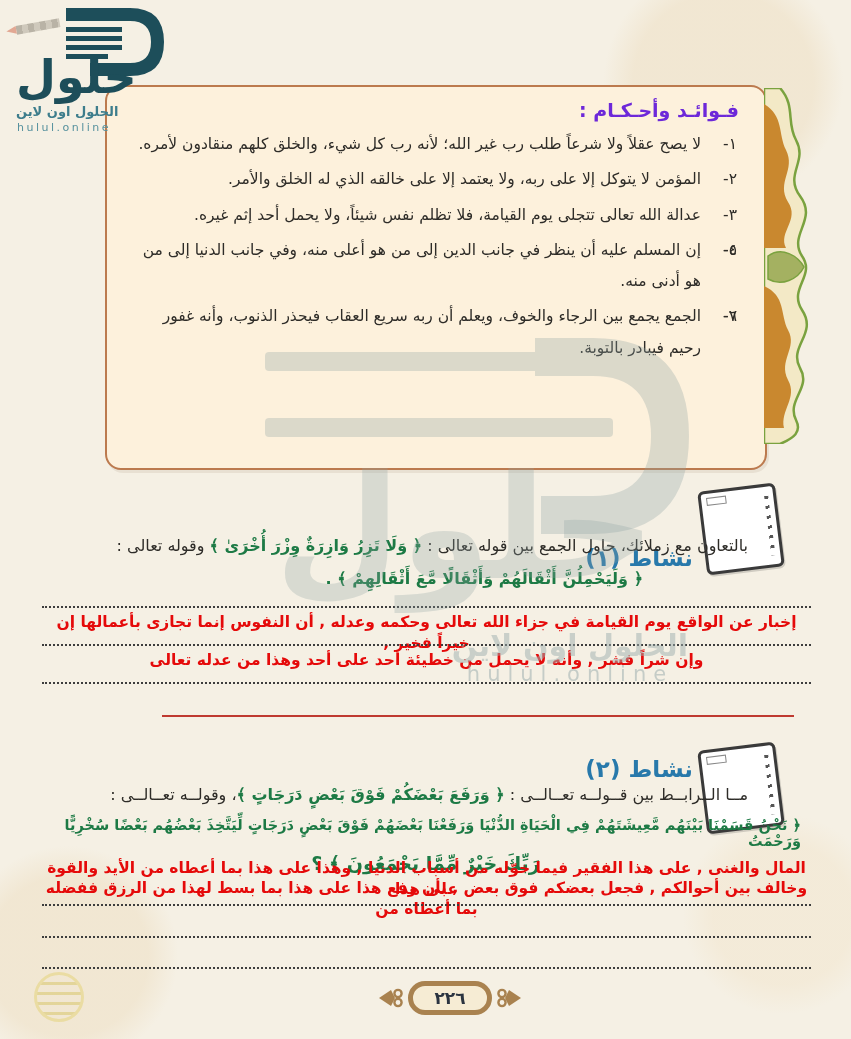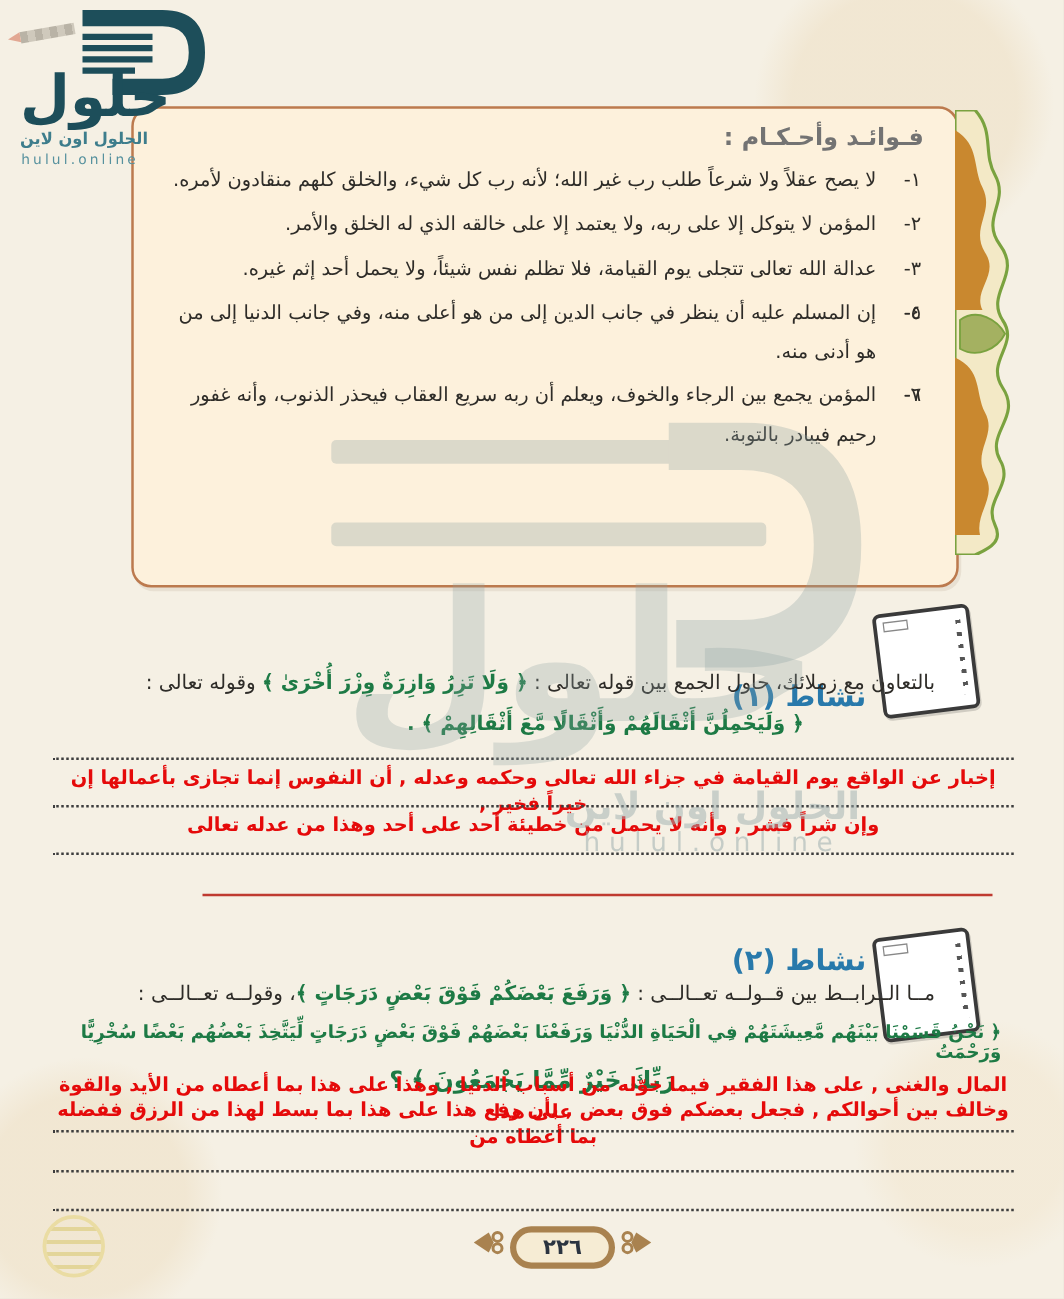--- a/index.html
+++ b/index.html
@@ -29,40 +29,40 @@
   .wm-word{left:245px;top:455px;width:440px;text-align:center;font-size:145px;font-weight:bold;color:#8fa3a3;opacity:.28;line-height:1;direction:rtl;}
   .wm-ar{left:380px;top:628px;width:380px;text-align:center;font-size:30px;font-weight:bold;color:#9fb0b0;opacity:.5;direction:rtl;}
   .wm-en{left:380px;top:662px;width:380px;text-align:center;font-size:21px;color:#9fb0b0;opacity:.55;letter-spacing:7px;direction:ltr;}
   
   .bbox{
     position:absolute;left:105px;top:85px;width:662px;height:385px;
     background:#fdf1dc;border:2px solid #bc7a4e;border-radius:16px;
     box-shadow:2px 3px 0 rgba(120,90,60,.10);
     box-sizing:border-box;padding:8px 22px 8px 30px;z-index:2;
   }
-  .btitle{color:#737373;font-weight:bold;font-size:19px;text-align:right;margin:4px 4px 8px 0;letter-spacing:.5px;}
+  .btitle{color:#6d28d9;font-weight:bold;font-size:19px;text-align:right;margin:4px 4px 8px 0;letter-spacing:.5px;}
   .bitem{position:relative;padding-right:42px;text-align:right;font-size:15.5px;line-height:2.02;color:#2e2c28;margin-bottom:4px;}
   .bnum{position:absolute;right:6px;top:0;color:#2e2c28;}
   
   .ornament{position:absolute;left:764px;top:88px;z-index:3;}
   
   .notepad{position:absolute;width:72px;height:78px;background:#fff;border:3px solid #3a3a3a;border-radius:6px;transform:rotate(-7deg);z-index:4;box-shadow:1px 2px 0 rgba(0,0,0,.15);}
   .notepad .holes{position:absolute;right:5px;top:9px;bottom:9px;width:4px;background:repeating-linear-gradient(to bottom,#555 0 3px,transparent 3px 10px);}
   .notepad .label{position:absolute;left:5px;top:4px;width:18px;height:6px;border:1px solid #888;}
   .act-title{position:absolute;font-size:23px;font-weight:bold;color:#2879ab;z-index:4;letter-spacing:.5px;}
   .act-line{position:absolute;direction:rtl;text-align:right;font-size:16px;color:#2e2c28;z-index:4;line-height:1.6;}
   .verse{color:#1d7a45;font-weight:bold;}
   .verse-line{position:absolute;direction:rtl;color:#1d7a45;font-weight:bold;z-index:4;}
   .dotline{position:absolute;left:42px;right:40px;height:0;border-bottom:2px dotted #3d3d3d;z-index:4;}
   .ans{position:absolute;left:42px;right:40px;text-align:center;direction:rtl;color:#e50a0a;font-weight:bold;font-size:15.5px;z-index:4;line-height:1.35;}
   .divider{position:absolute;left:162px;top:715px;width:632px;height:2px;background:#bf3a30;z-index:4;}
   
   .stamp{position:absolute;left:34px;top:972px;width:44px;height:44px;border:3px solid #e5d47c;border-radius:50%;opacity:.55;z-index:3;
     background:repeating-linear-gradient(to bottom,rgba(229,212,124,0) 0 7px,rgba(213,196,96,.9) 7px 10px);}
-  .pagenum-wrap{position:absolute;left:450px;top:981px;transform:translateX(-50%);display:flex;align-items:flex-start;gap:3px;z-index:4;direction:ltr;}
+  .pagenum-wrap{position:absolute;left:450px;top:981px;transform:translateX(-50%);display:flex;align-items:center;gap:3px;z-index:4;direction:ltr;}
   .pagenum-badge{background:#f6ecd4;border:5px solid #a9824f;border-radius:20px;width:74px;height:24px;line-height:24px;text-align:center;
     font-size:17px;font-weight:bold;color:#2b3440;}
 </style>
 </head>
 <body>
 
 <div id="page">
 
   <div class="pencil"></div>
 
@@ -100,21 +100,21 @@
     </div>
     <div class="bitem">
       <span class="bnum">٥-</span>
       <span>إن المسلم عليه أن ينظر في جانب الدين إلى من هو أعلى منه، وفي جانب الدنيا إلى من هو أدنى منه.</span>
     </div>
     <div class="bitem">
       <span class="bnum">٦-</span>
     </div>
     <div class="bitem">
       <span class="bnum">٧-</span>
-      <span>المؤمن يجمع بين الرجاء والخوف، ويعلم أن ربه سريع العقاب فيحذر الذنوب، وأنه غفور رحيم فيبادر بالتوبة.</span>
+      <span>الجمع يجمع بين الرجاء والخوف، ويعلم أن ربه سريع العقاب فيحذر الذنوب، وأنه غفور رحيم فيبادر بالتوبة.</span>
     </div>
   </div>
 
   <svg class="ornament" width="84" height="356" viewBox="0 0 84 356">
     <path d="M0,0 L16,0 C32,18 22,34 32,52 C44,74 20,86 36,108 C54,132 24,146 38,168 C52,188 24,200 38,222 C54,246 24,258 36,280 C48,300 22,312 32,332 C38,344 30,350 16,356 L0,356 Z" fill="#f3e9c6" stroke="#7aa23f" stroke-width="2.5"></path>
     <path d="M0,16 C20,28 14,46 22,62 C32,82 12,94 24,114 C36,132 14,144 22,160 L0,160 Z" fill="#c9882f"></path>
     <path d="M0,198 C22,208 16,226 24,242 C34,260 14,272 24,292 C34,310 16,322 20,340 L0,340 Z" fill="#c9882f"></path>
     <path d="M4,168 C18,158 34,168 40,179 C34,191 18,199 4,191 Z" fill="#a4b161" stroke="#7aa23f" stroke-width="1.5"></path>
   </svg>
 

